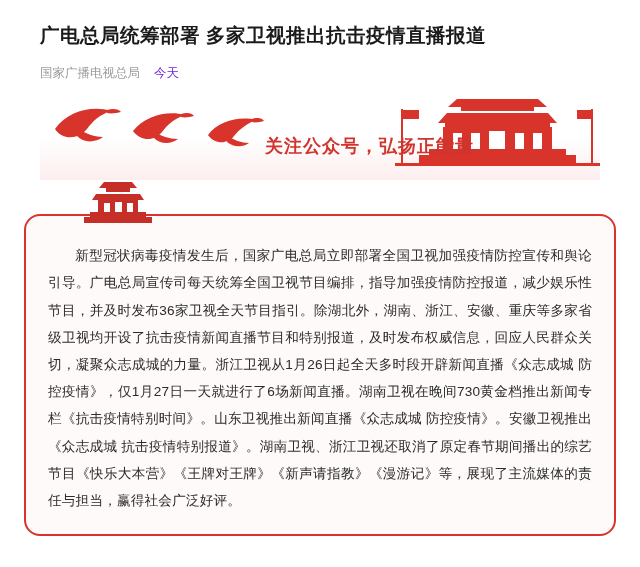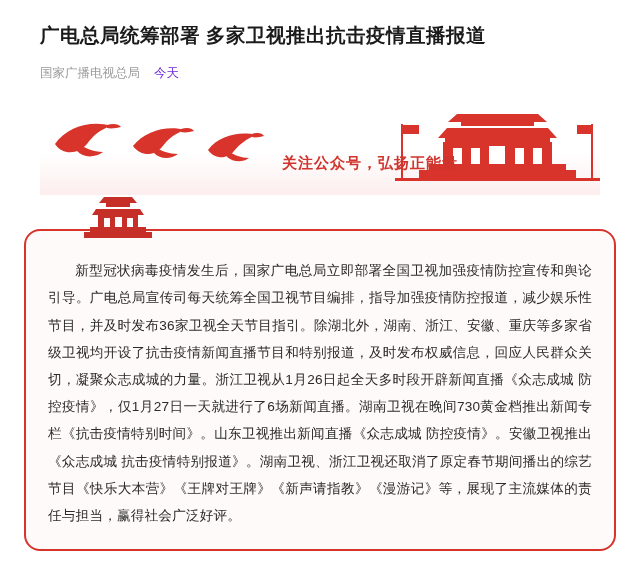--- a/index.html
+++ b/index.html
@@ -33,21 +33,21 @@
     letter-spacing: 0.5px;
     line-height: 1.4;
     margin: 0 0 16px 0;
   }
   .byline {
     display: flex;
     align-items: center;
     gap: 14px;
     font-size: 12.5px;
     color: #9a9a9a;
-    margin-bottom: 18px;
+    margin-bottom: 3px;
     text-align: right;
   }
   .byline .source {
     color: #9a9a9a;
   }
   .byline .date {
     color: #6d28d9;
   }
   
   .banner {
@@ -60,23 +60,23 @@
   .banner-underline {
     position: absolute;
     left: 0;
     right: 0;
     bottom: 6px;
     height: 3px;
     background: linear-gradient(to right, #ffffff 0%, #e8huge 0%, #f3b7b7 12%, #d8342c 50%, #d8342c 100%);
   }
   .banner-slogan {
     position: absolute;
-    left: 242px;
+    left: 225px;
     bottom: 22px;
-    font-size: 15px;
+    font-size: 18px;
     color: #d0342c;
     letter-spacing: 1px;
     font-weight: bold;
     white-space: nowrap;
   }
   .doves {
     position: absolute;
     left: 4px;
     top: 8px;
     width: 230px;

